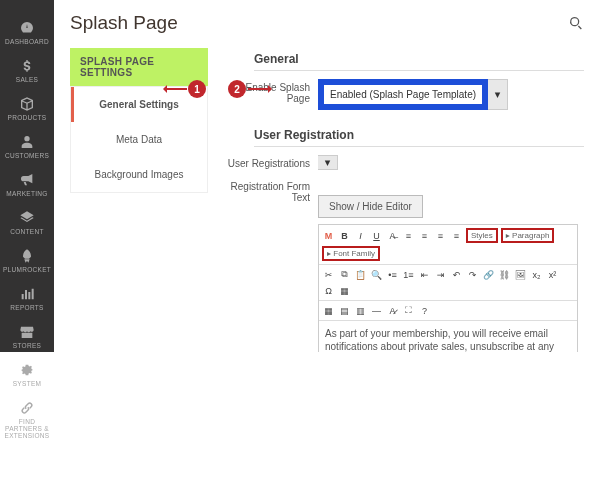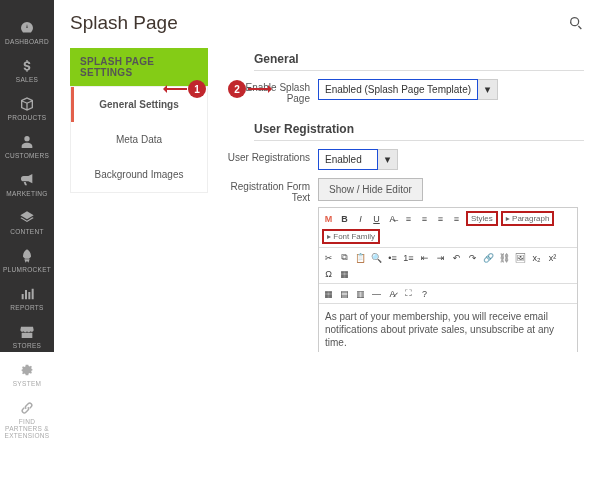--- a/index.html
+++ b/index.html
@@ -11,35 +11,35 @@
   .nav-item .icon { display: block; margin: 0 auto 2px; width: 16px; height: 16px; fill: #aaa; }
   .nav-item .label { display: block; font-size: 6.5px; color: #aaa; letter-spacing: .3px; }
   .main { flex: 1; padding: 12px 16px 0 16px; overflow: hidden; }
   .page-head { display: flex; justify-content: space-between; align-items: center; }
   .page-title { font-size: 19px; font-weight: 400; color: #41362f; }
   .search-icon { width: 16px; height: 16px; }
   .scope-bar { background: #f5f5f5; border: 1px solid #e8e8e8; margin-top: 12px; padding: 8px 10px; font-size: 10px; color: #444; }
   .scope-bar .caret { margin-left: 4px; }
   .columns { display: flex; margin-top: 14px; }
   .settings-nav { width: 138px; }
-  .settings-nav h3 { background: #84cc16; padding: 8px 10px; font-size: 10px; letter-spacing: .3px; color: #555; }
+  .settings-nav h3 { background: #bef264; padding: 8px 10px; font-size: 10px; letter-spacing: .3px; color: #555; }
   .settings-nav ul { list-style: none; border: 1px solid #eee; }
   .settings-nav li { padding: 12px 10px; font-size: 10px; color: #555; cursor: pointer; text-align: center; }
   .settings-nav li.active { border-left: 3px solid #e2604b; background: #fff; font-weight: 600; padding-left: 7px; }
   .content { flex: 1; padding-left: 18px; }
   .section-h { font-size: 12px; color: #444; font-weight: 700; margin-bottom: 6px; padding-top: 4px; border-bottom: 1px solid #ddd; padding-bottom: 4px; margin-left: 28px; }
   .field { display: flex; align-items: flex-start; margin: 8px 0; }
   .field-label { width: 92px; text-align: right; font-size: 10px; color: #555; padding-right: 8px; padding-top: 3px; }
   .field-label .req { color: #e2604b; padding-right: 3px; }
   .field-ctrl { flex: 1; }
   .select { display: flex; }
-  .select .val { border: 1px solid #1d4ed8; background: #fff; padding: 4px 6px; font-size: 10px; min-width: 150px; }
+  .select .val { border: 6px solid #1d4ed8; background: #fff; padding: 4px 6px; font-size: 10px; min-width: 150px; }
   .select .btn { border: 1px solid #ccc; border-left: none; background: #e8e8e8; width: 20px; display: flex; align-items: center; justify-content: center; }
   .hint { font-size: 9px; color: #888; margin-top: 4px; line-height: 1.25; }
-  .btn-outline { display: inline-block; border: 1px solid #bbb; background: #f0f0f0; padding: 5px 10px; font-size: 10px; color: #555; }
+  .btn-outline { display: inline-block; border: 1px solid #bbb; background: #f0f0f0; padding: 5px 10px; font-size: 10px; color: #555; margin-top: 17px; }
   .editor { border: 1px solid #ccc; margin-top: 6px; width: 260px; }
   .toolbar { display: flex; flex-wrap: wrap; gap: 3px; padding: 3px; border-bottom: 1px solid #ddd; align-items: center; }
   .tb { width: 13px; height: 13px; font-size: 9px; display: flex; align-items: center; justify-content: center; color: #444; }
   .tb.m { color: #e2604b; font-weight: bold; }
   .tb-sel { font-size: 8px; border: 2px solid #b91c1c; padding: 1px 3px; color: #666; }
   .editor-body { padding: 6px; font-size: 10px; color: #555; min-height: 44px; line-height: 1.3; }
   .editor-path { border-top: 1px solid #ddd; padding: 3px 6px; font-size: 9px; color: #666; }
   .callout { position: absolute; width: 18px; height: 18px; border-radius: 50%; background: #c1272d; color: #fff; font-size: 10px; font-weight: bold; display: flex; align-items: center; justify-content: center; }
   .arrow { position: absolute; height: 2px; background: #c1272d; }
   .arrow::after { content: ""; position: absolute; border: 4px solid transparent; top: -3px; }
@@ -154,21 +154,20 @@
                 </div>
             </div>
           </div>
         </div>
 
         <h2 class="section-h" style="margin-top:14px">User Registration</h2>
         <div class="field">
           <div class="field-label">User Registrations</div>
           <div class="field-ctrl">
             <div class="select" style="width:90px">
-              <div class="val" style="min-width:60px">Enabled</div>
               <div class="btn">
                   <span>▾</span>
                 </div>
             </div>
           </div>
         </div>
 
         <div class="field">
           <div class="field-label">Registration Form Text</div>
           <div class="field-ctrl">

